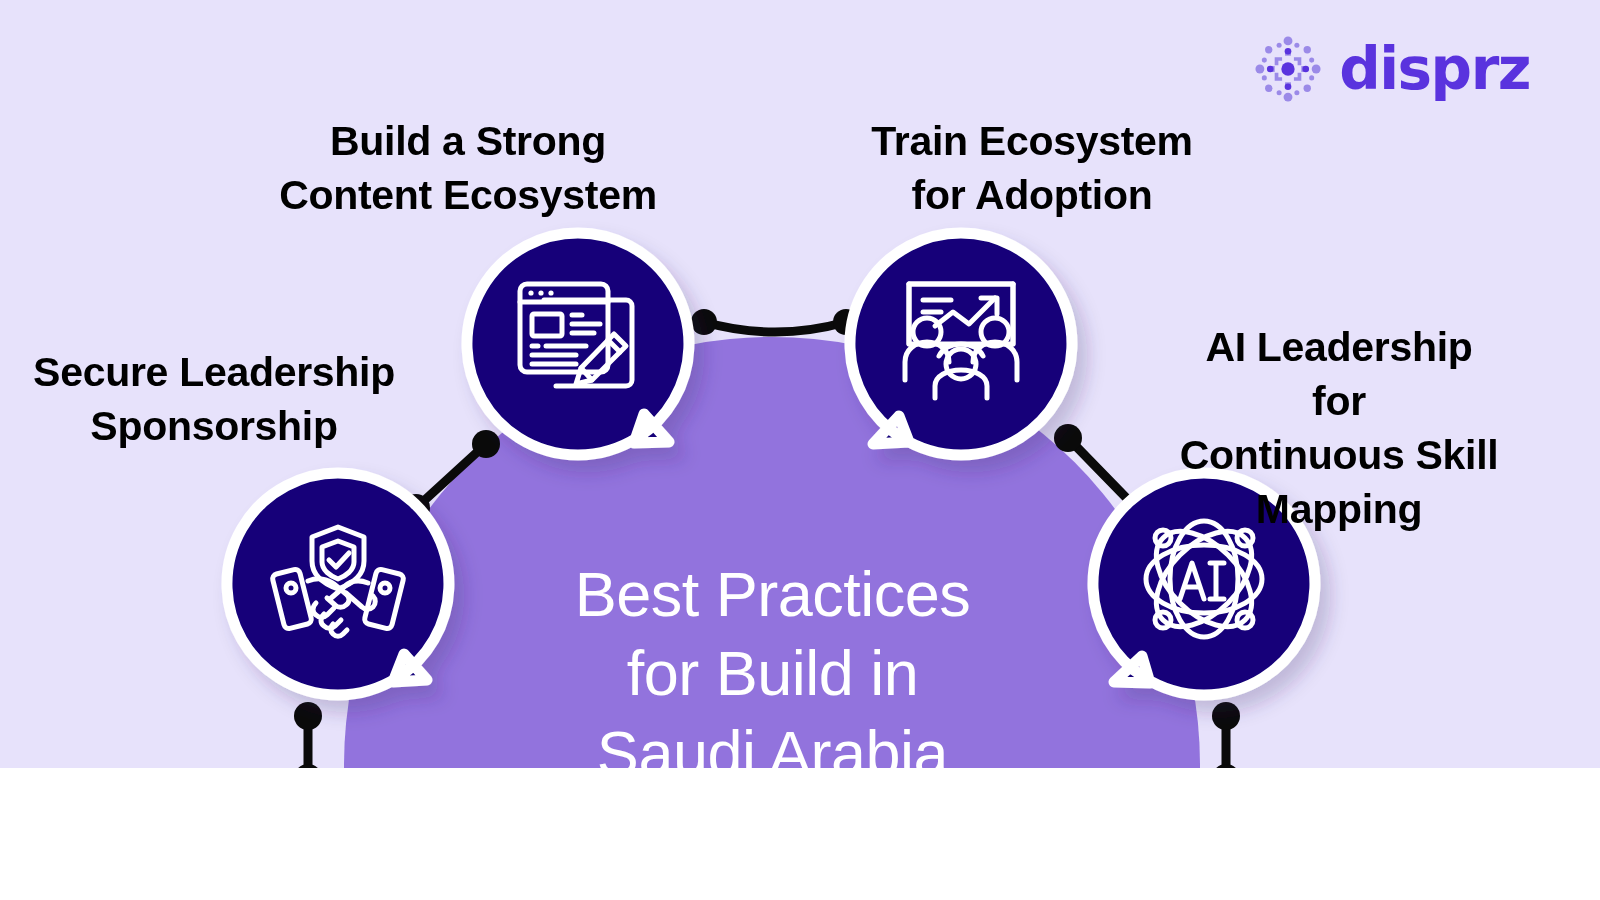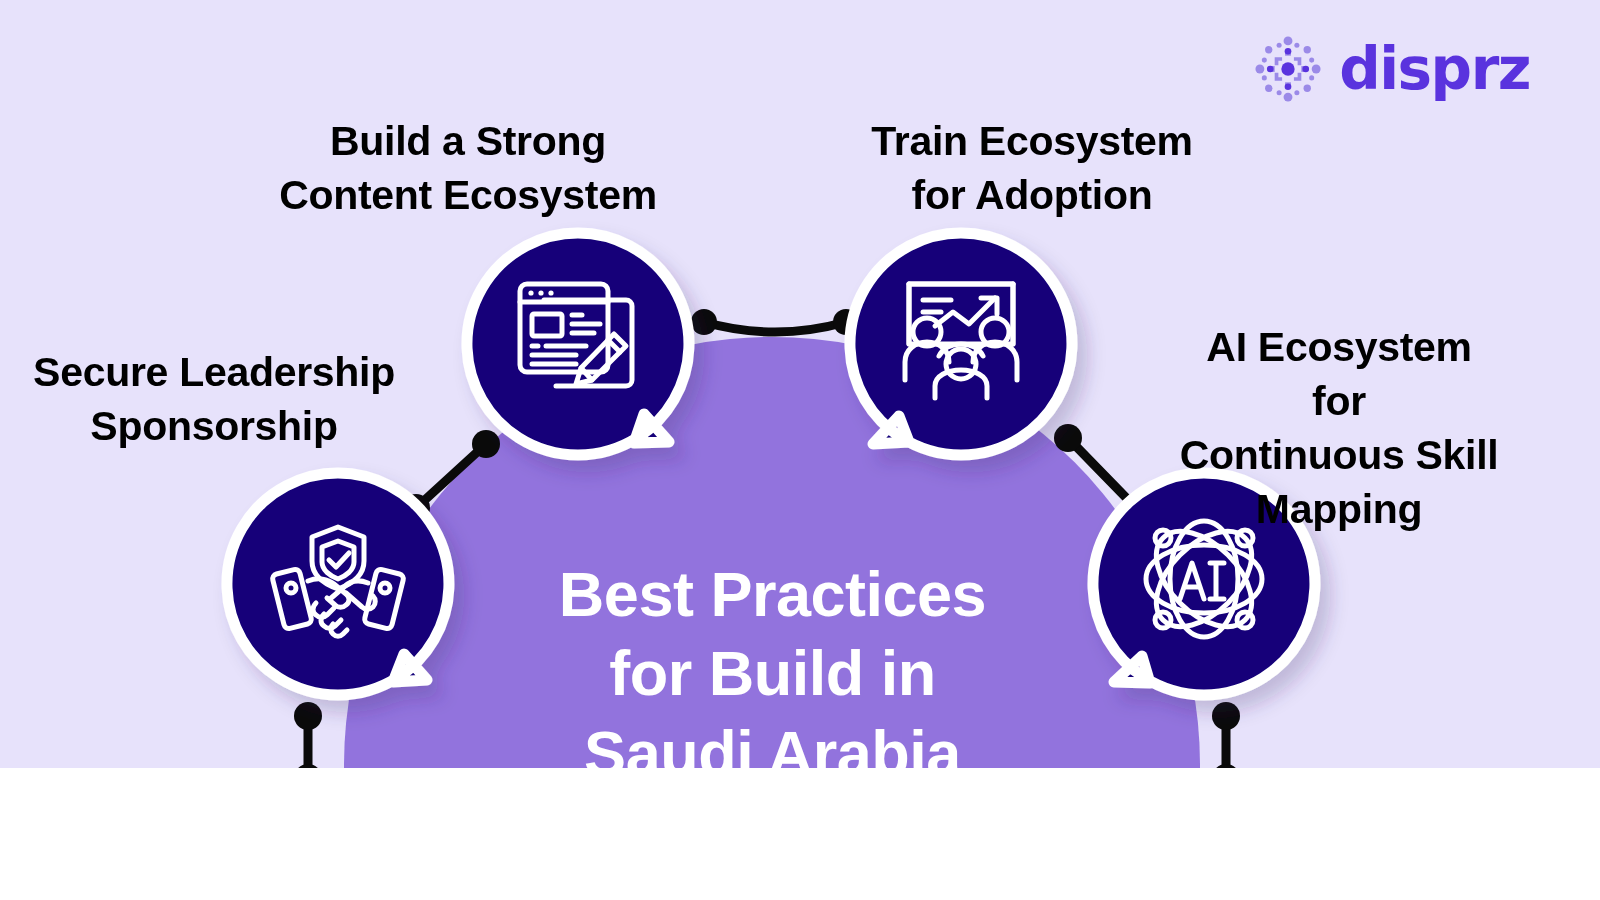--- a/index.html
+++ b/index.html
@@ -48,21 +48,21 @@
     background: #9273DD;
   }
   .center-title {
     position: absolute;
     left: 500px;
     top: 555px;
     width: 545px;
     text-align: center;
     color: #FFFFFF;
     font-size: 63px;
-    font-weight: bold;
+    font-weight: normal;
     line-height: 1.26;
     letter-spacing: -0.5px;
   }
 
   
   .link { position: absolute; }
   .link svg { display: block; overflow: visible; }
 
   
   .node {
@@ -324,18 +324,18 @@
     <div>Train Ecosystem</div>
     <div>for Adoption</div>
   </div>
 
   <div class="label label-center label-l3">
     <div>Secure Leadership</div>
     <div>Sponsorship</div>
   </div>
 
   <div class="label label-center label-l4">
-    <div>AI Ecosystem for</div>
+    <div>AI Leadership for</div>
     <div>Continuous Skill</div>
     <div>Mapping</div>
   </div>
 
 </div>
 
 </body></html>

